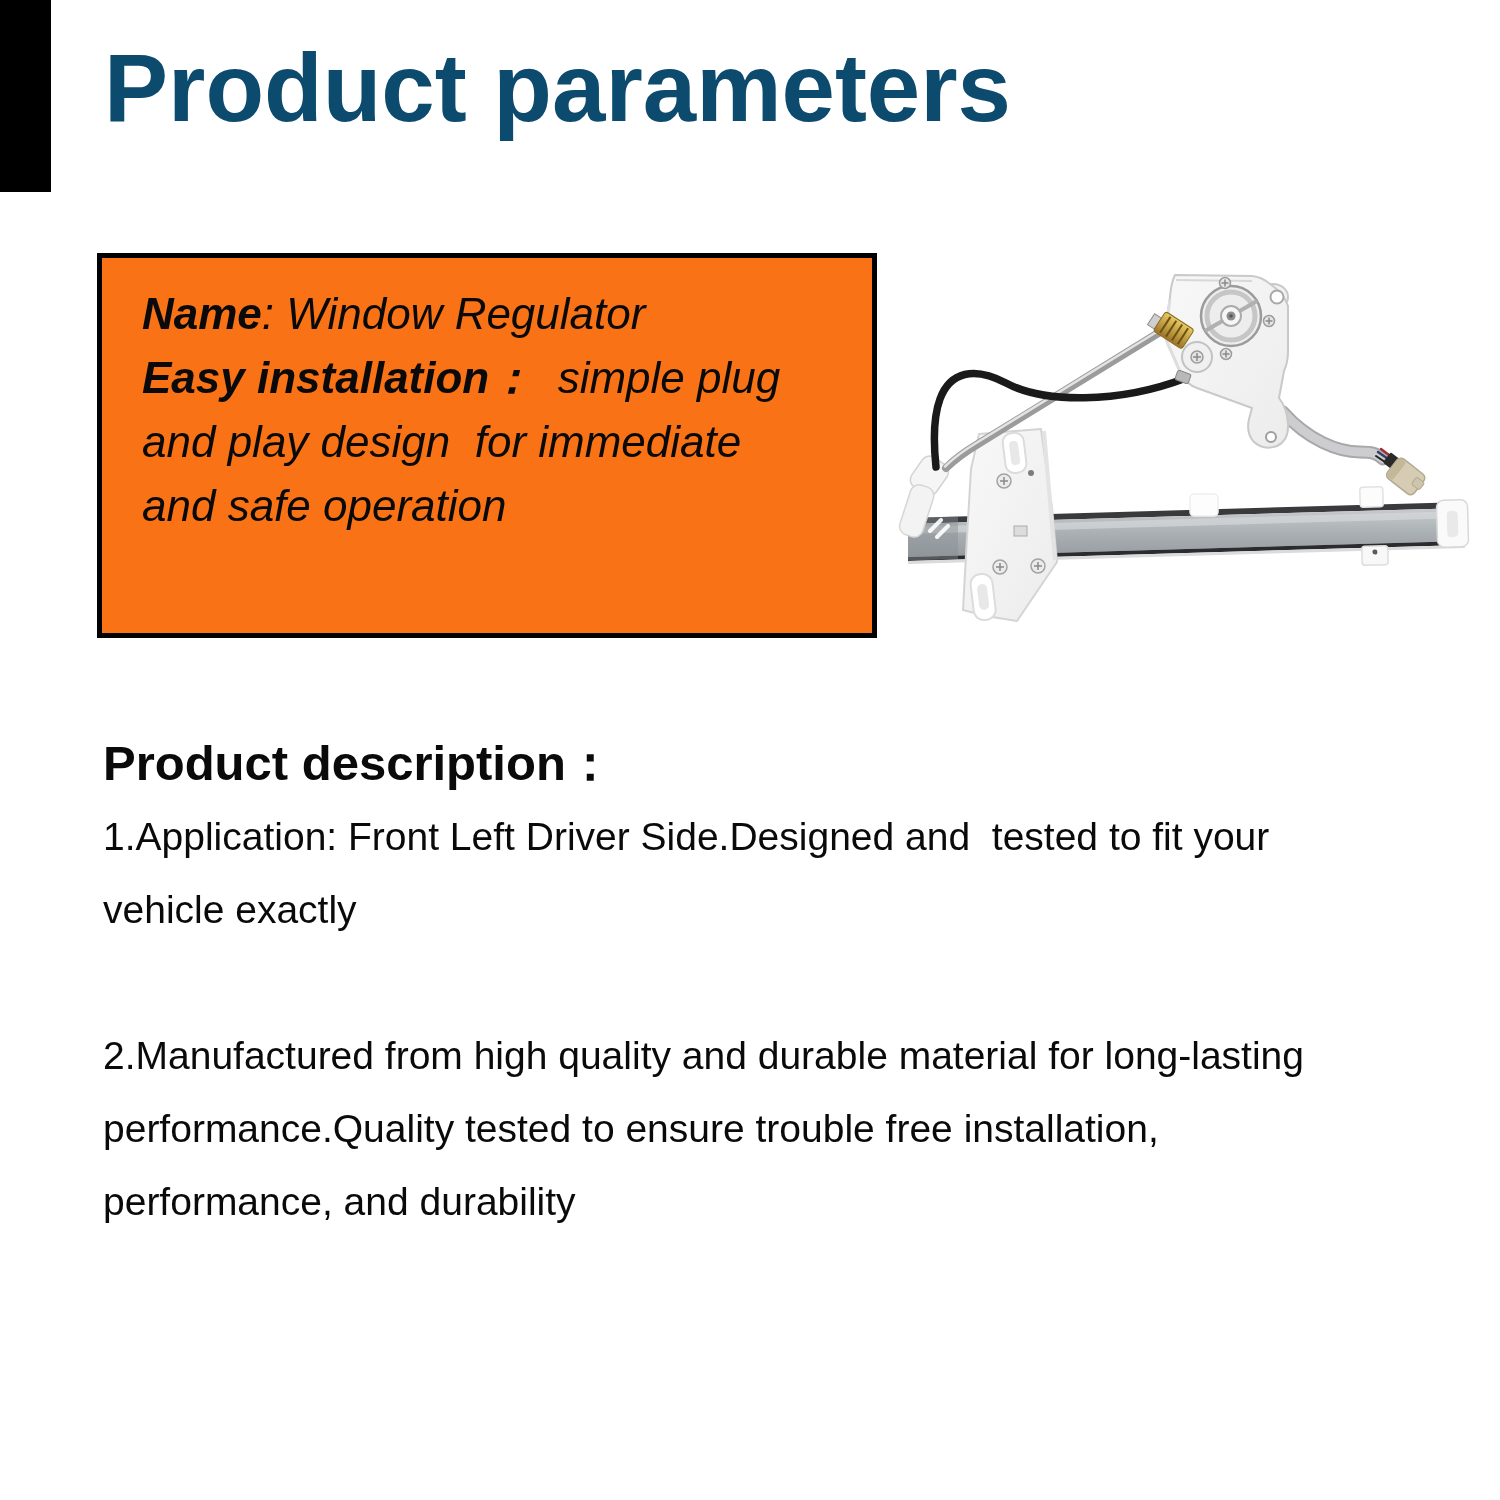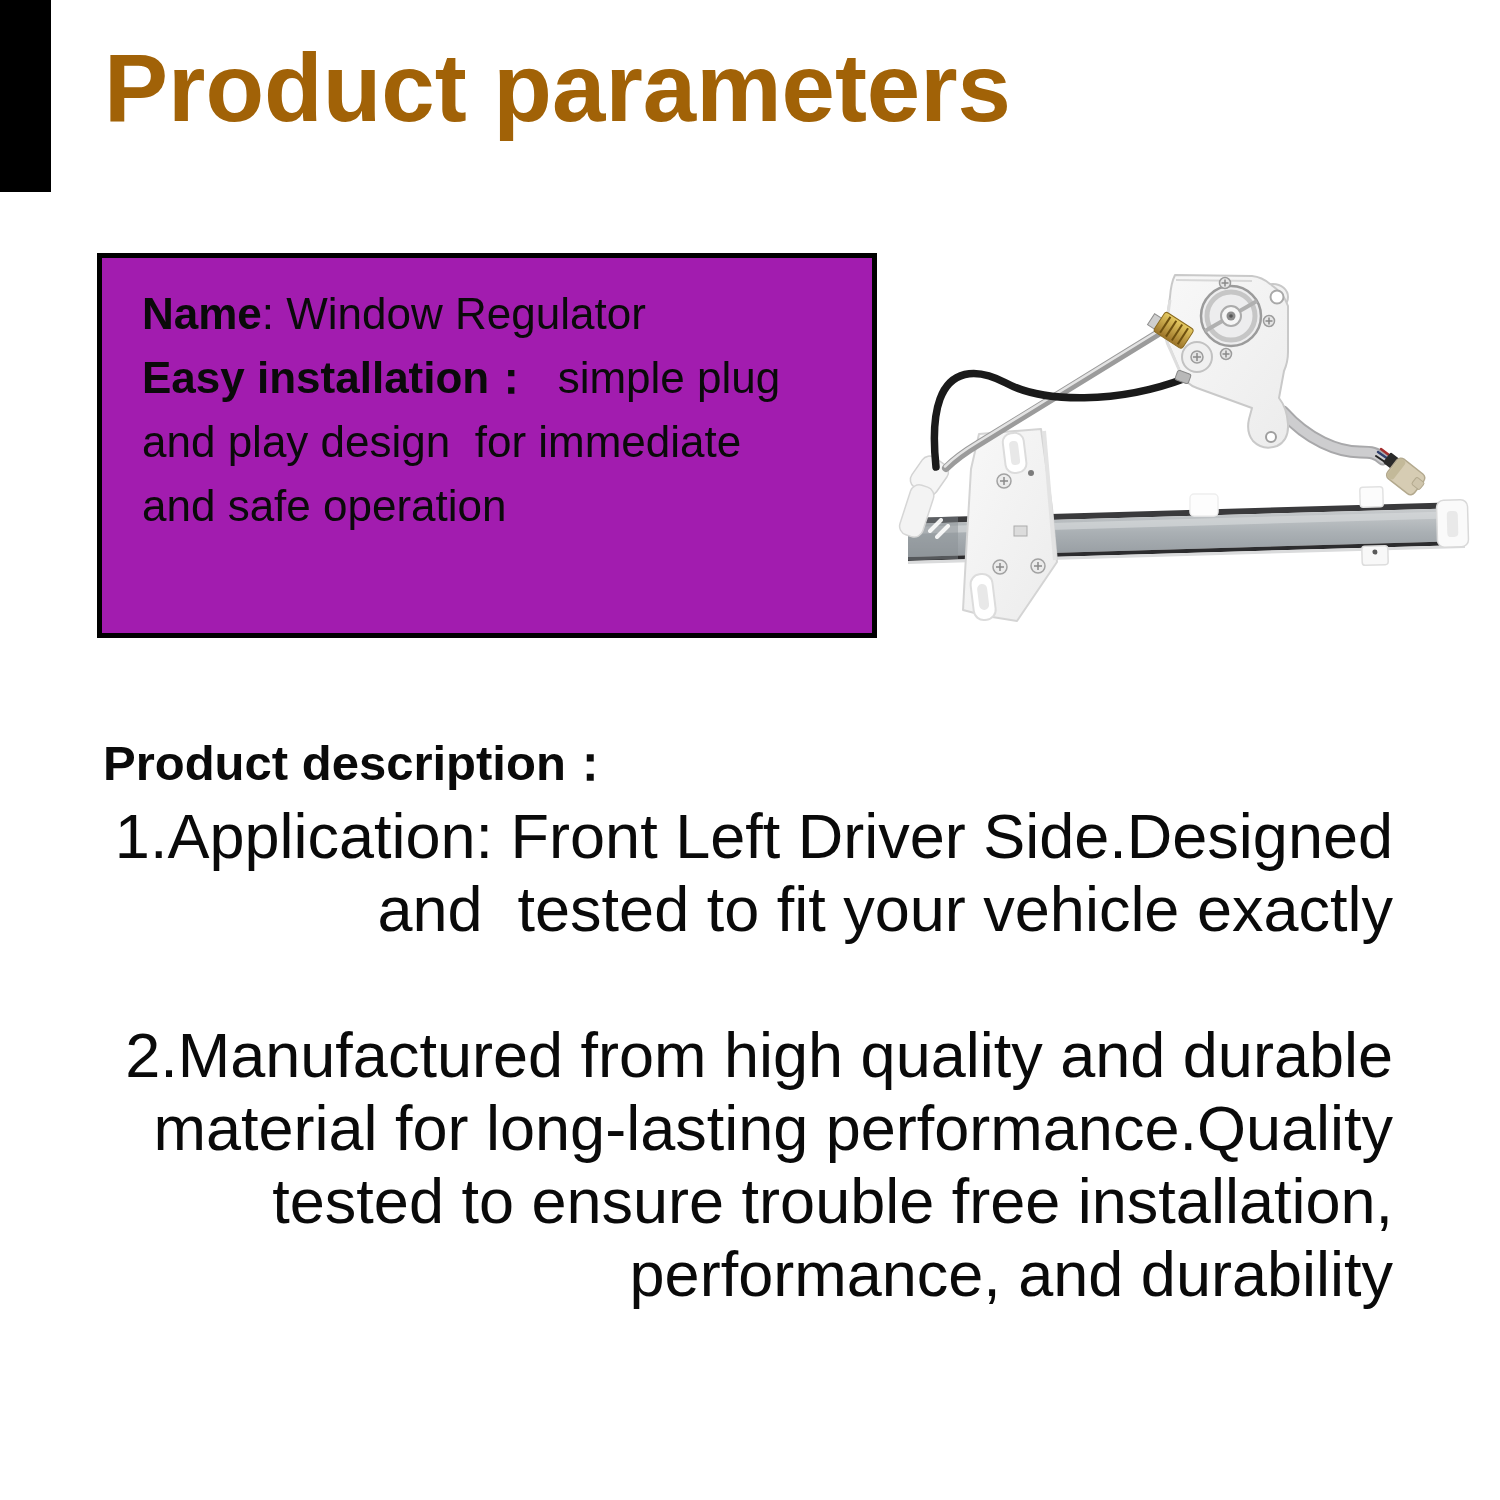--- a/index.html
+++ b/index.html
@@ -7,50 +7,50 @@
   body { font-family: "Liberation Sans", "DejaVu Sans", sans-serif; color: #0a0a0a; position: relative; }
 
   .corner-bar {
     position: absolute; left: 0; top: 0; width: 51px; height: 192px;
     background: #000000;
   }
 
   .page-title {
     position: absolute; left: 104px; top: 40px;
     font-size: 96px; font-weight: bold; line-height: 96px;
-    letter-spacing: 0px; color: #a16207; white-space: nowrap;
+    letter-spacing: 0px; color: #0c4a6e; white-space: nowrap;
   }
 
   .info-box {
     position: absolute; left: 97px; top: 253px; width: 780px; height: 385px;
-    border: 5px solid #000000; background: #a21caf;
+    border: 5px solid #000000; background: #f97316;
     padding: 24px 19px 0 40px;
+    font-style: italic;
   }
   .info-box p {
     font-size: 44px; line-height: 64px; white-space: pre-wrap;
     max-width: 660px;
   }
   .info-box p + p { }
   .info-label { font-weight: bold; }
 
   .product-figure {
     position: absolute; left: 878px; top: 240px; width: 625px; height: 430px;
   }
   .product-figure svg { width: 100%; height: 100%; display: block; }
 
   .description {
     position: absolute; left: 103px; top: 726px; width: 1290px;
   }
   .description-heading {
     font-size: 49px; font-weight: bold; line-height: 74px; white-space: pre-wrap;
   }
   .description-item {
-    font-size: 63px; line-height: 73px; white-space: pre-wrap;
+    font-size: 39px; line-height: 73px; white-space: pre-wrap;
     margin-bottom: 73px;
-    text-align: right;
   }
   .description-item:last-child { margin-bottom: 0; }
 </style>
 </head>
 <body>
 
 <div class="corner-bar"></div>
 
 <h1 class="page-title">Product parameters</h1>
 

